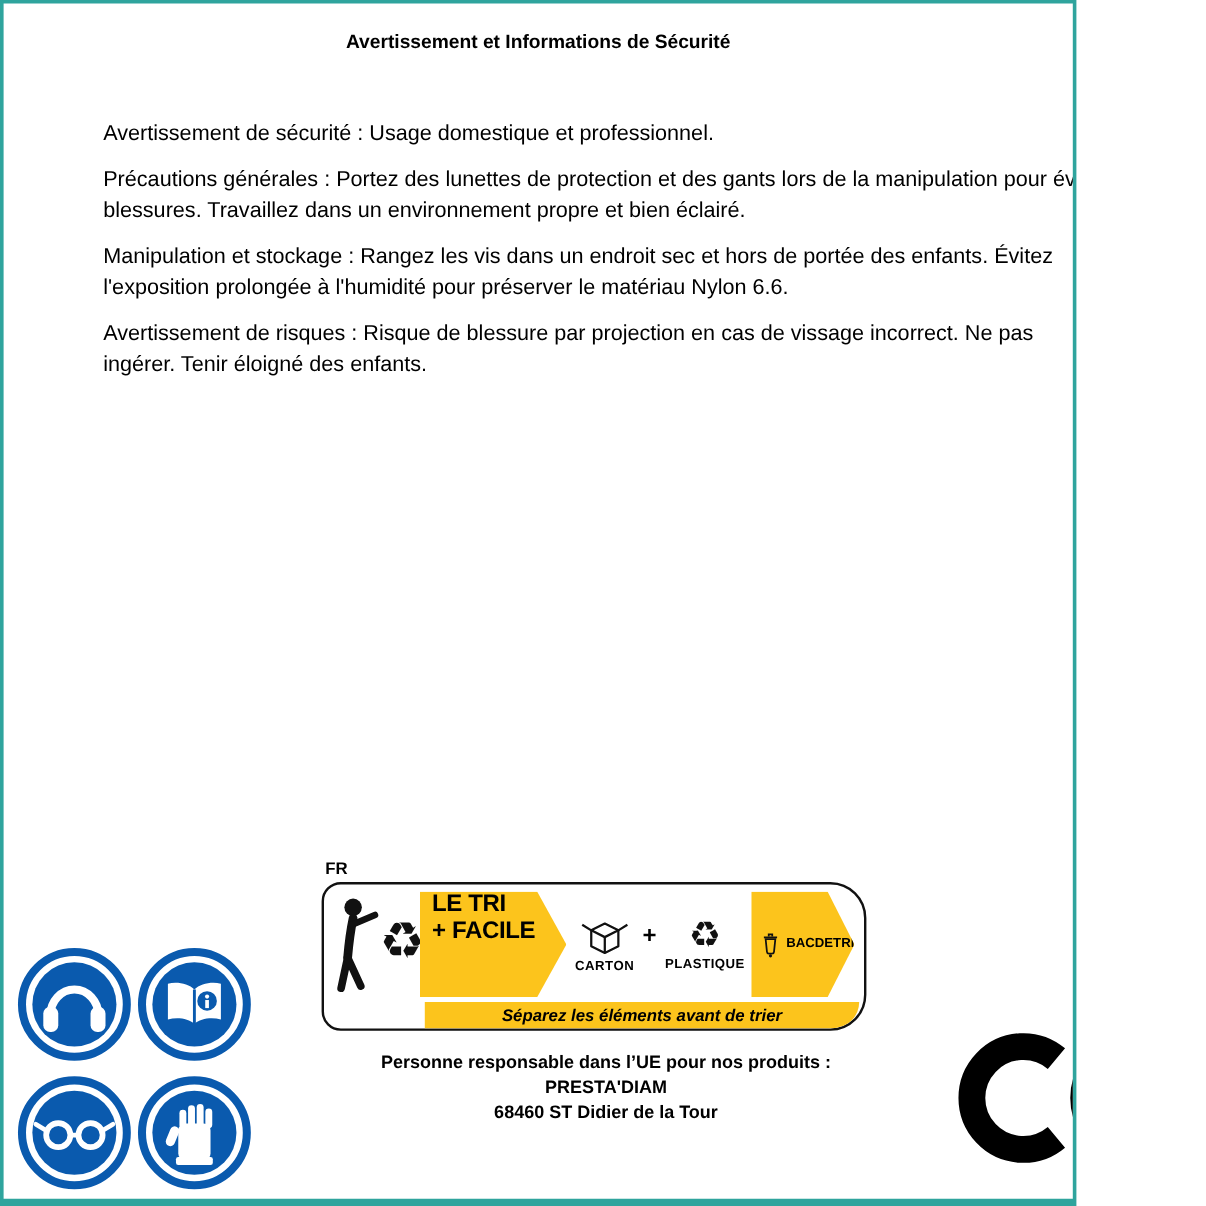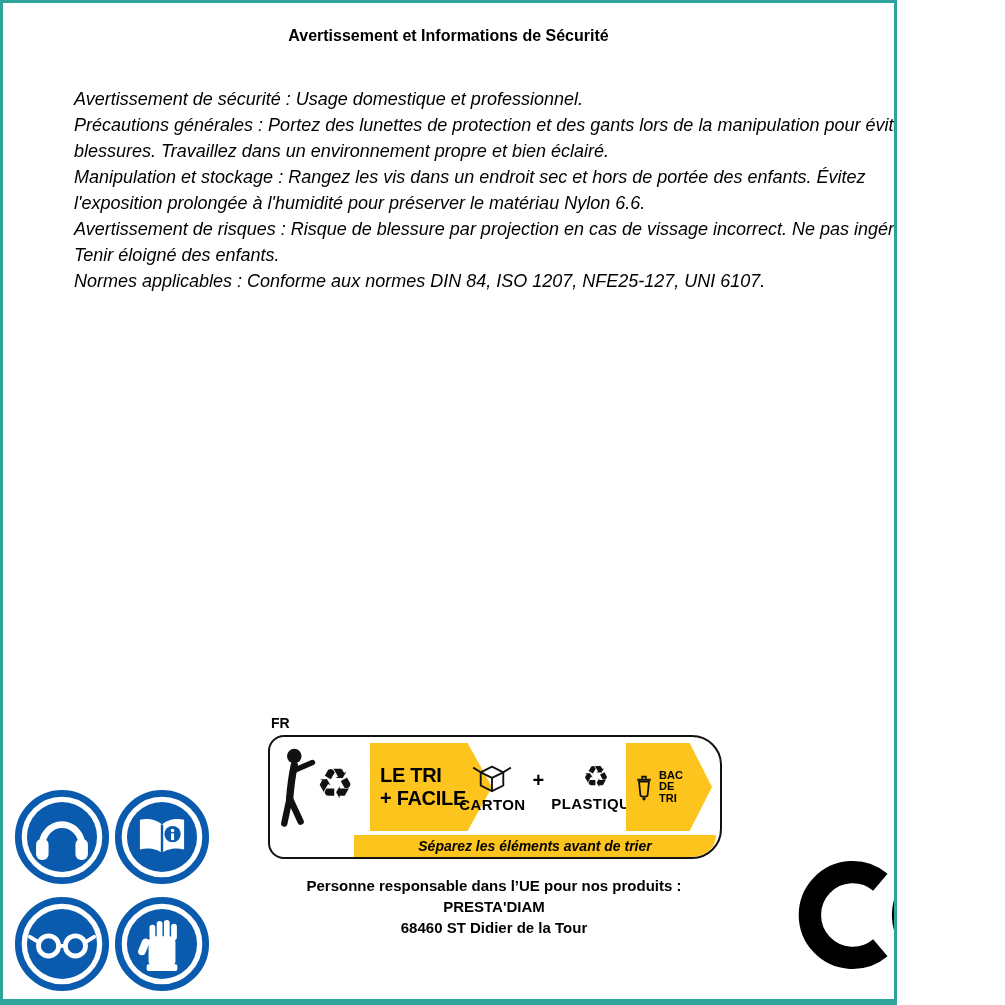--- a/index.html
+++ b/index.html
@@ -16,21 +16,21 @@
     font-family:"Liberation Sans",sans-serif;color:#000;overflow:hidden;
   }
   .title{
     position:absolute;top:24px;left:0;width:100%;
     text-align:center;font-size:16px;font-weight:bold;
   }
   .body-text{
     position:absolute;top:83px;left:71px;width:864px;
     font-size:18px;line-height:26px;
   }
-  .body-text p{margin:0;font-style:italic;}
+  .body-text p{margin:12px;}
   .body-text p.spaced{margin-top:26px;}
 
   
   .icons-grid{
     position:absolute;left:11px;top:786px;
     display:grid;grid-template-columns:96px 96px;gap:11px 4px;
   }
   .sicon{width:96px;height:96px;}
   .sicon svg{width:100%;height:100%;display:block;}
 
@@ -41,72 +41,71 @@
     background:#fff;border:2px solid var(--ink);
     border-radius:16px 30px 30px 16px;overflow:hidden;
   }
   .triman-sym{position:absolute;left:6px;top:4px;width:78px;height:92px;}
   .triman-sym svg{position:absolute;left:0;top:6px;width:42px;height:82px;}
   .triman-arrows{
     position:absolute;right:0;top:22px;font-size:42px;line-height:42px;color:var(--ink);
     font-family:"DejaVu Sans",sans-serif;
   }
   .letri{
-    position:absolute;left:100px;top:6px;width:122px;height:88px;
+    position:absolute;left:80px;top:6px;width:122px;height:88px;
     background:var(--yellow);
     clip-path:polygon(0 0,80% 0,100% 50%,80% 100%,0 100%);
-    display:flex;flex-direction:column;justify-content:center;padding-left:10px;gap:2px;
+    display:flex;flex-direction:column;padding-left:10px;gap:2px;
   }
   .letri span{font-weight:bold;font-size:20px;line-height:21px;letter-spacing:-0.3px;}
   .materials{
     position:absolute;left:206px;top:6px;width:148px;height:88px;
     display:flex;align-items:center;justify-content:center;gap:7px;
   }
   .mat{display:flex;flex-direction:column;align-items:center;gap:3px;}
-  .mat .mlabel{font-size:15px;font-weight:bold;letter-spacing:0.4px;}
+  .mat .mlabel{font-size:11px;font-weight:bold;letter-spacing:0.4px;}
   .mat svg{display:block;}
   .recycle-glyph{font-size:30px;line-height:30px;color:var(--ink);font-family:"DejaVu Sans",sans-serif;}
   .mat-plus{font-size:20px;font-weight:bold;margin-top:-14px;}
   .bac{
     position:absolute;left:356px;top:6px;width:86px;height:88px;
     background:var(--yellow);
     clip-path:polygon(0 0,74% 0,100% 50%,74% 100%,0 100%);
     display:flex;align-items:center;padding-left:8px;gap:5px;
   }
   .bac svg{display:block;}
-  .bac-text{font-size:11px;font-weight:bold;line-height:11.5px;display:flex;flex-direction:column;}
+  .bac-text{font-size:11px;font-weight:bold;line-height:11.5px;display:flex;flex-direction:row;}
   .tagline{
     position:absolute;left:84px;top:98px;width:362px;height:22px;
     background:var(--yellow);display:flex;align-items:center;justify-content:center;
     font-style:italic;font-weight:bold;font-size:14px;border-bottom-right-radius:26px;
   }
 
   
   .address{
-    position:absolute;left:291px;top:872px;width:400px;
+    position:absolute;left:302px;top:872px;width:400px;
     text-align:center;font-size:15px;font-weight:bold;line-height:21px;
   }
 
   
   .ce{position:absolute;left:792px;top:853px;width:205px;height:118px;}
   .ce svg{width:100%;height:100%;display:block;}
 </style>
 </head>
 <body>
 
 <div class="page">
 
   <h1 class="title">Avertissement et Informations de Sécurité</h1>
 
   <div class="body-text">
     <p>Avertissement de sécurité : Usage domestique et professionnel.</p>
     <p>Précautions générales : Portez des lunettes de protection et des gants lors de la manipulation pour éviter blessures. Travaillez dans un environnement propre et bien éclairé.</p>
     <p>Manipulation et stockage : Rangez les vis dans un endroit sec et hors de portée des enfants. Évitez l'exposition prolongée à l'humidité pour préserver le matériau Nylon 6.6.</p>
     <p>Avertissement de risques : Risque de blessure par projection en cas de vissage incorrect. Ne pas ingérer. Tenir éloigné des enfants.</p>
-    <p>Normes applicables : Conforme aux normes DIN 84, ISO 1207, NFE25-127, UNI 6107.</p>
   </div>
 
   <div class="icons-grid">
 
     <div class="sicon" aria-label="wear-ear-protection">
       <svg viewBox="0 0 100 100">
         <circle cx="50" cy="50" r="45.5" fill="#fff" stroke="#0A5AAE" stroke-width="7"></circle>
         <circle cx="50" cy="50" r="36.5" fill="#0A5AAE"></circle>
         <path d="M29 60 a21 23 0 0 1 42 0" fill="none" stroke="#fff" stroke-width="7"></path>
         <rect x="23" y="52" width="13" height="22" rx="6" fill="#fff"></rect>

